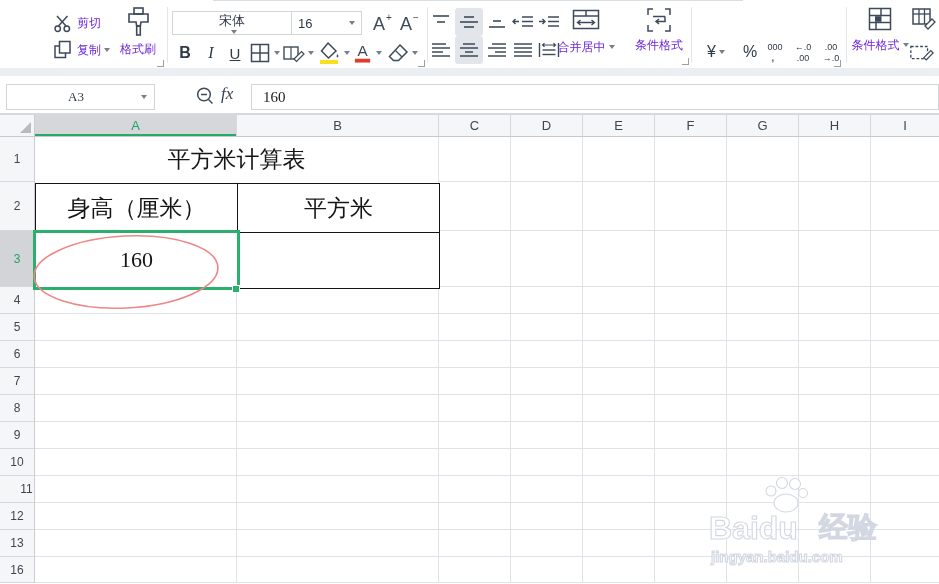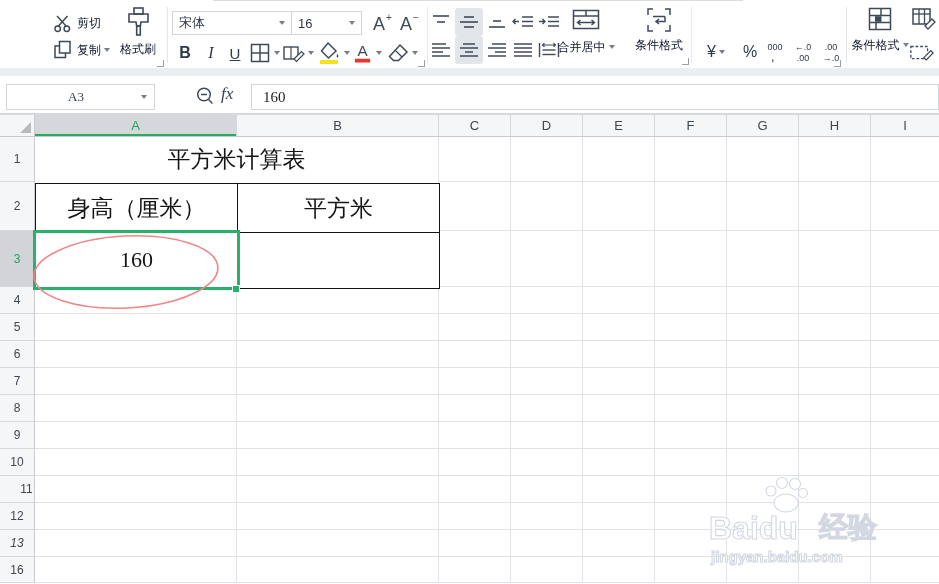--- a/index.html
+++ b/index.html
@@ -1,20 +1,20 @@
 <!DOCTYPE html>
 <html><head>
 <meta charset="utf-8">
 <style>
   html,body{margin:0;padding:0;background:#fff;}
   body{font-family:"Liberation Sans","DejaVu Sans",sans-serif;color:#3b4352;}
   .app{position:relative;width:939px;height:584px;overflow:hidden;background:#fff;}
   .a{position:absolute;}
   svg{display:block;}
-  .lbl{font-size:12px;color:#0f172a;white-space:nowrap;}
+  .lbl{font-size:12px;color:#6d28d9;white-space:nowrap;}
   .dd{display:inline-block;width:0;height:0;border-left:3.5px solid transparent;border-right:3.5px solid transparent;border-top:4px solid #767e8a;margin-left:3px;vertical-align:2px;}
   .vsep{position:absolute;top:7px;width:1px;height:56px;background:#e4e6ea;}
   .launcher{position:absolute;width:6px;height:6px;border-right:1px solid #99a0aa;border-bottom:1px solid #99a0aa;}
   .btn{display:flex;flex-direction:column;align-items:center;gap:3px;cursor:pointer;}
   .btn-row{display:flex;align-items:center;gap:5px;cursor:pointer;}
   .tool{position:absolute;width:26px;height:26px;display:flex;align-items:center;justify-content:center;cursor:pointer;}
   .actv{background:#e2e6eb;border-radius:3px;}
   .bld{font-weight:bold;font-size:16px;color:#2f3947;}
   .itl{font-style:italic;font-family:"Liberation Serif",serif;font-size:16px;color:#2f3947;}
   .unl{text-decoration:underline;font-size:15px;color:#2f3947;}
@@ -73,21 +73,21 @@
       <svg width="27" height="32" viewBox="0 0 27 32">
         <rect x="9" y="2" width="9" height="6" fill="none" stroke="#3e4a5a" stroke-width="1.6"></rect>
         <path d="M4 8 H23 V16 H16 L15.3 20 H11.7 L11 16 H4 Z" fill="none" stroke="#3e4a5a" stroke-width="1.6"></path>
         <rect x="11.7" y="20" width="3.6" height="9" fill="none" stroke="#3e4a5a" stroke-width="1.6"></rect>
       </svg>
       <span class="lbl">格式刷</span>
     </div>
     <div class="launcher" style="left:157px;top:60px;"></div>
     <div class="vsep" style="left:167px;"></div>
 
-    <div class="inpbox" style="left:172px;top:11px;width:120px;height:24px;padding:0 6px;">
+    <div class="inpbox" style="left:172px;top:11px;width:120px;height:24px;padding:0 6px;flex-direction:column;">
       <span style="flex:1;">宋体</span>
         <span class="dd"></span>
     </div>
     <div class="inpbox" style="left:291px;top:11px;width:71px;height:24px;padding:0 6px;">
       <span style="flex:1;">16</span>
         <span class="dd"></span>
     </div>
     <div class="tool" style="left:368px;top:10px;">
       <svg width="24" height="22" viewBox="0 0 24 22">
         <text x="4" y="18" font-size="18" fill="#3e4a5a" font-family="Liberation Sans,sans-serif">A</text>
@@ -343,21 +343,21 @@
         <div class="rowh sel" style="height: 56px;">3</div>
         <div class="rowh" style="height: 27px;">4</div>
         <div class="rowh" style="height: 27px;">5</div>
         <div class="rowh" style="height: 27px;">6</div>
         <div class="rowh" style="height: 27px;">7</div>
         <div class="rowh" style="height: 27px;">8</div>
         <div class="rowh" style="height: 27px;">9</div>
         <div class="rowh" style="height: 27px;">10</div>
         <div class="rowh" style="height: 27px; padding-left: 19px;">11</div>
         <div class="rowh" style="height: 27px;">12</div>
-        <div class="rowh" style="height: 27px; font-style: italic;">13</div>
+        <div class="rowh" style="height: 27px;">13</div>
         <div class="rowh" style="height: 26px;">16</div>
       </div>
     <div class="gridcells" id="grid-cells">
         <div class="grow" style="height: 45px;">
           <div class="gcell" style="width: 202px;"></div>
           <div class="gcell" style="width: 202px;"></div>
           <div class="gcell" style="width: 72px;"></div>
           <div class="gcell" style="width: 72px;"></div>
           <div class="gcell" style="width: 72px;"></div>
           <div class="gcell" style="width: 72px;"></div>

